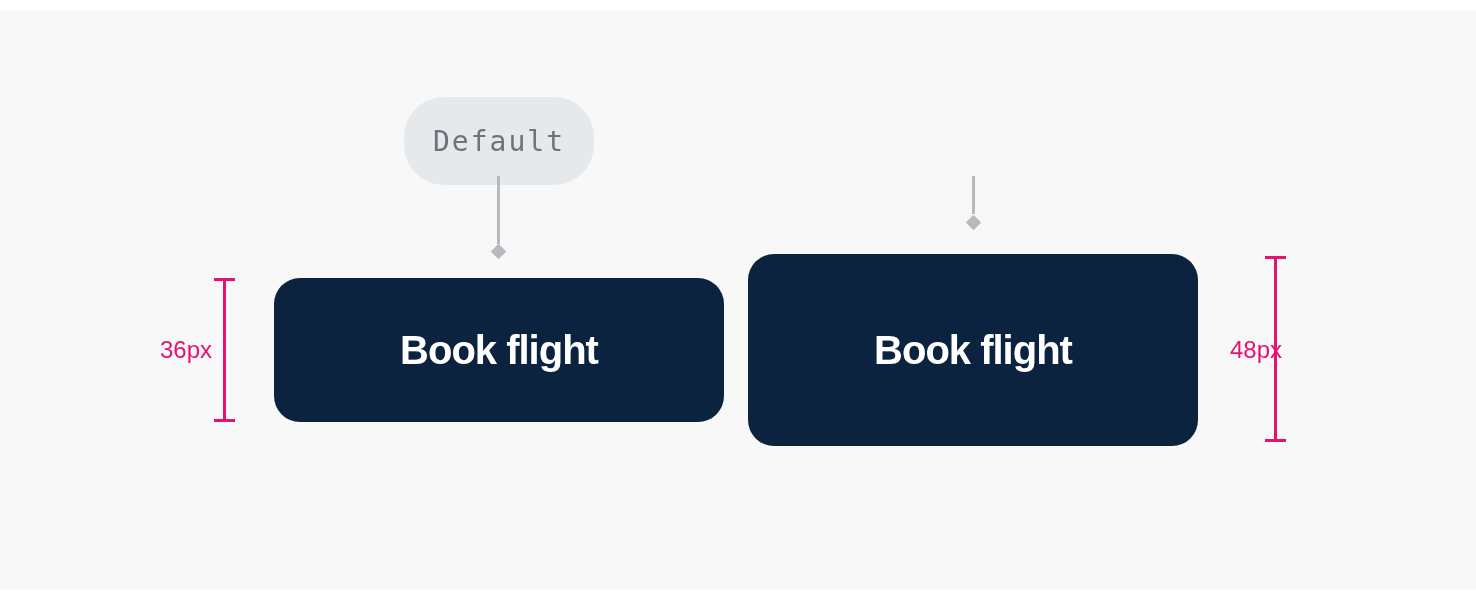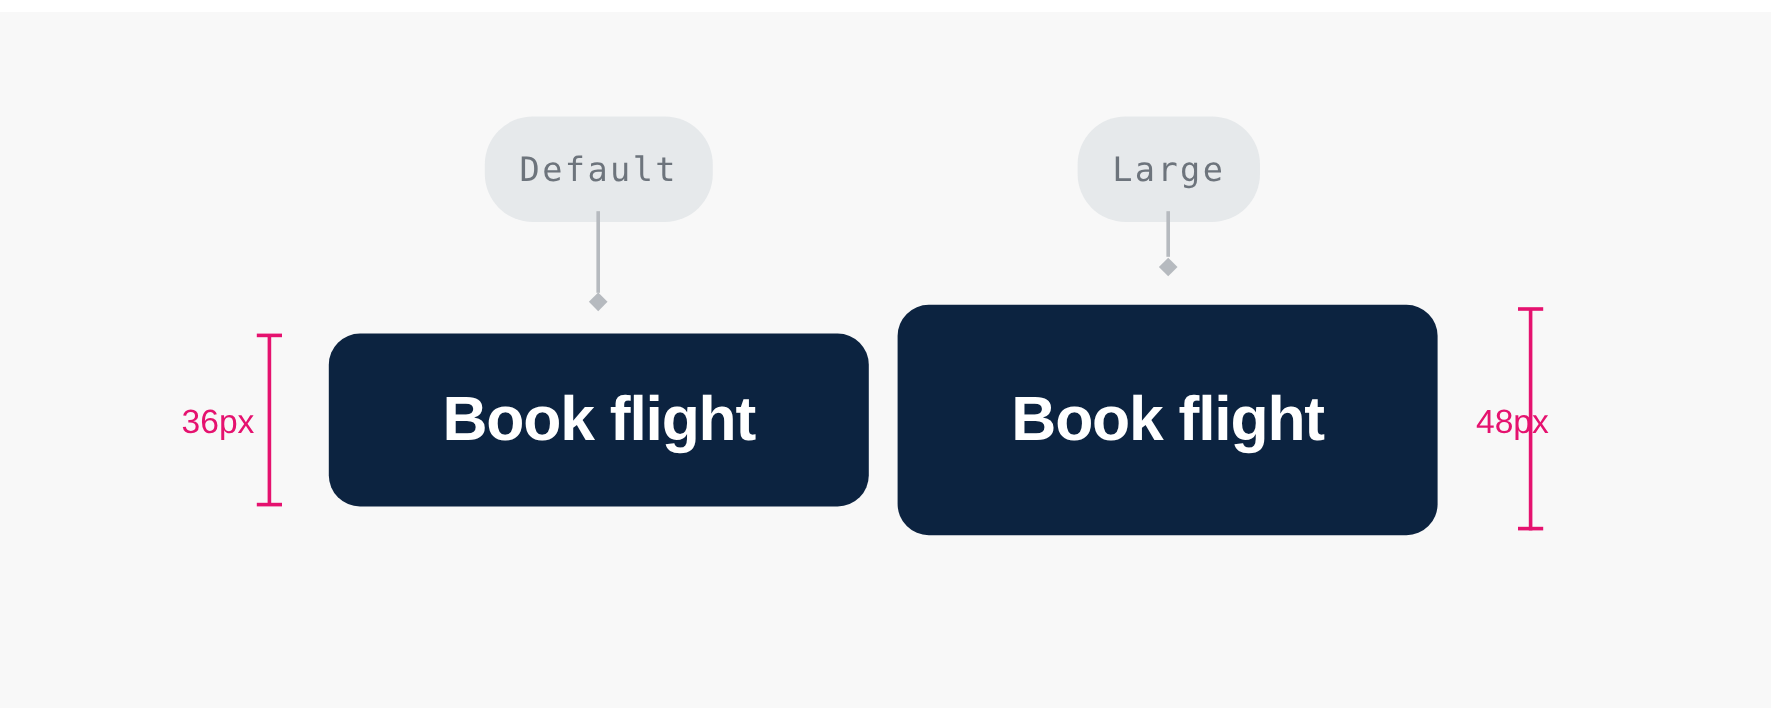--- a/index.html
+++ b/index.html
@@ -66,21 +66,21 @@
     position: absolute;
     display: flex;
     align-items: center;
     justify-content: center;
     background: #0c2340;
     border: none;
     border-radius: 26px;
     color: #ffffff;
     font-family: "Liberation Sans", sans-serif;
     font-weight: bold;
-    font-size: 52px;
+    font-size: 40px;
     letter-spacing: -1px;
     cursor: pointer;
     padding: 0;
   }
   .cta-button.default { left: 274px; top: 278px; width: 450px; height: 144px; }
   .cta-button.large   { left: 748px; top: 254px; width: 450px; height: 192px; }
 
   
   .ruler-line {
     position: absolute;
@@ -88,21 +88,21 @@
     background: #e5126f;
   }
   .ruler-cap {
     position: absolute;
     width: 21px;
     height: 3px;
     background: #e5126f;
   }
   .ruler-label {
     position: absolute;
-    font-size: 28px;
+    font-size: 24px;
     color: #e5126f;
     font-family: "Liberation Sans", sans-serif;
   }
   .ruler-line.left  { left: 223px; top: 279px; height: 142px; }
   .ruler-cap.left-top    { left: 214px; top: 278px; }
   .ruler-cap.left-bottom { left: 214px; top: 419px; }
   .ruler-label.left { left: 140px; top: 336px; width: 72px; text-align: right; }
 
   .ruler-line.right { left: 1274px; top: 257px; height: 185px; }
   .ruler-cap.right-top    { left: 1265px; top: 256px; }
@@ -116,23 +116,20 @@
 
   <div class="edge-strip top"></div>
   <div class="edge-strip bottom"></div>
 
   <div class="size-pill default">
     <span>Default</span>
   </div>
   <div class="connector-line default"></div>
   <div class="connector-diamond default"></div>
 
-  <div class="size-pill large">
-    <span>Large</span>
-  </div>
   <div class="connector-line large"></div>
   <div class="connector-diamond large"></div>
 
   <button class="cta-button default">
     <span>Book flight</span>
   </button>
 
   <button class="cta-button large">
     <span>Book flight</span>
   </button>

